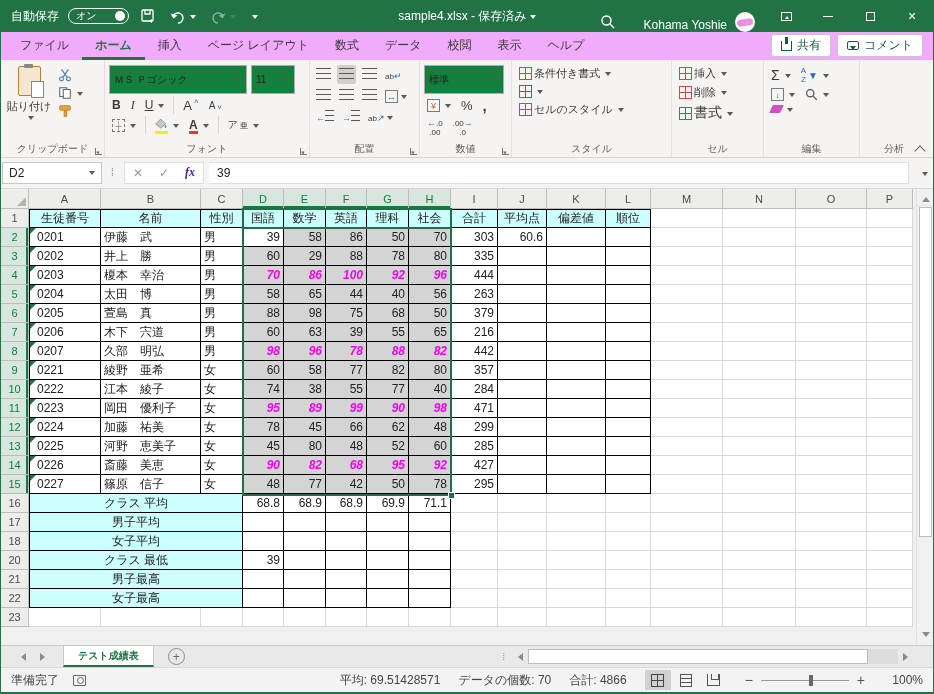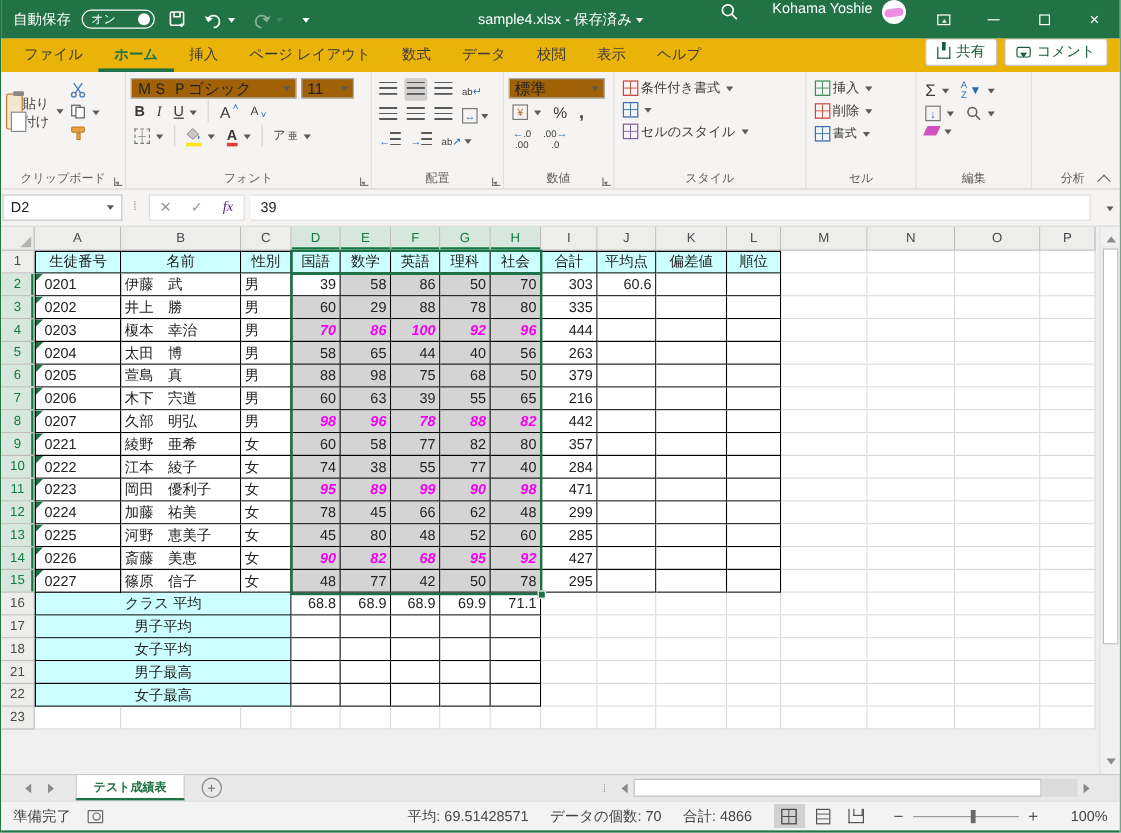--- a/index.html
+++ b/index.html
@@ -8,59 +8,59 @@
   .window{width:934px;height:694px;display:flex;flex-direction:column;background:#fff;
     border-left:1px solid #217346;border-right:1px solid #217346}
   .chev{display:inline-block;width:0;height:0;border:3px solid transparent;border-top:4px solid #5a5a5a;margin-left:3px;position:relative;top:2px}
   .chev.w{border-top-color:#fff}
   .chev.dim{border-top-color:#9fc6b0}
 
   
   .titlebar{height:32px;background:#217346;display:flex;align-items:center;color:#fff;flex:0 0 auto;position:relative}
   .tb-left{display:flex;align-items:center;gap:9px;padding-left:10px;z-index:2}
   .tb-title{position:absolute;left:0;right:0;text-align:center;font-size:12px;color:#fff}
-  .tb-right{margin-left:auto;display:flex;align-items:flex-start;gap:0;z-index:2}
+  .tb-right{margin-left:auto;display:flex;align-items:flex-end;gap:0;z-index:2}
   .toggle{display:inline-flex;align-items:center;gap:19px;border:1px solid #fff;border-radius:9px;height:16px;padding:0 3px 0 7px;font-size:10px;color:#fff}
   .tg-knob{width:10px;height:10px;border-radius:50%;background:#fff}
   .qat-btn{display:inline-flex;align-items:center;background:none;border:none;color:#fff;cursor:pointer;padding:2px}
   .qat-btn svg{display:block}
   .dim{opacity:.45}
   .tb-user{font-size:12px;margin:0 8px 0 14px}
   .avatar{width:20px;height:20px;border-radius:50%;background:#fdfdfd;position:relative;overflow:hidden;margin-right:10px}
   .avatar span{position:absolute;left:2px;top:7px;width:16px;height:7px;background:#ec8fe0;border-radius:4px;transform:rotate(-8deg)}
   .winbtn{width:42px;height:32px;display:flex;align-items:center;justify-content:center;background:none;border:none;color:#fff;font-size:14px;cursor:pointer}
   .ic-min{width:10px;height:1px;background:#fff;display:inline-block}
   .ic-max{width:9px;height:9px;border:1px solid #fff;display:inline-block}
   .ic-ribdisp{width:11px;height:9px;border:1px solid #fff;display:inline-block;position:relative}
   .ic-ribdisp i{position:absolute;left:3px;top:1px;width:0;height:0;border:2.5px solid transparent;border-bottom:3px solid #fff}
 
   
-  .tabrow{height:28px;background:#eab308;display:flex;align-items:flex-start;flex:0 0 auto;padding-left:6px}
+  .tabrow{height:28px;background:#f0abfc;display:flex;align-items:flex-end;flex:0 0 auto;padding-left:6px}
   .rtab{padding:5px 13px 6px;font-size:12px;color:#3b3a39;background:none;border:none;cursor:pointer;white-space:nowrap}
   .rtab.active{font-weight:bold;color:#217346;border-bottom:3px solid #217346;padding-bottom:3px}
   .tabrow-right{margin-left:auto;display:flex;gap:6px;padding:0 10px 3px 0}
   .pill-btn{display:inline-flex;align-items:center;gap:5px;border:1px solid #c8c6c4;background:#fff;border-radius:3px;padding:2px 9px;font-size:12px;color:#185c37;cursor:pointer}
   .ic-share{width:11px;height:10px;border:1px solid #185c37;border-top:none;position:relative;display:inline-block}
   .ic-share i{position:absolute;left:3px;top:-4px;width:3px;height:7px;background:#185c37}
   .ic-comment{width:12px;height:9px;border:1px solid #185c37;border-radius:2px;position:relative;display:inline-block}
   .ic-comment i{position:absolute;left:2px;bottom:-4px;width:0;height:0;border:3px solid transparent;border-top:4px solid #185c37}
 
   
   .ribbon{height:98px;background:#f5f4f2;border-bottom:1px solid #d8d6d4;display:flex;flex:0 0 auto;position:relative}
   .rgroup{position:relative;border-right:1px solid #e2e1df;padding:4px 4px 15px;display:flex;flex-direction:column}
   .rg-label{position:absolute;bottom:1px;left:0;right:0;text-align:center;font-size:10px;color:#605e5c}
   .launcher{position:absolute;right:2px;bottom:2px;width:7px;height:7px;border-left:1px solid #777;border-bottom:1px solid #777}
   .launcher::after{content:"";position:absolute;right:1px;top:1px;width:0;height:0;border:2px solid transparent;border-bottom:3px solid #777;transform:rotate(45deg)}
   .rbtn{display:inline-flex;align-items:center;gap:2px;background:none;border:none;cursor:pointer;padding:1px 3px;font-size:12px;color:#3b3a39}
   .rrow{display:flex;align-items:center;gap:4px;margin:1px 0}
   .vdiv{width:1px;height:18px;background:#d8d6d4;margin:0 2px}
-  .rselect{height:17px;border:1px solid #acacac;background:#a16207;font-size:13px;display:inline-flex;align-items:center;padding:0 4px;white-space:nowrap;cursor:pointer}
+  .rselect{height:29px;border:1px solid #acacac;background:#15803d;font-size:10px;display:inline-flex;align-items:center;padding:0 4px;white-space:nowrap;cursor:pointer}
   .rselect .chev{margin-left:auto}
   
-  .paste-btn{display:flex;flex-direction:row;align-items:center;width:48px;cursor:pointer;padding-top:2px}
+  .paste-btn{display:flex;flex-direction:column;align-items:center;width:48px;cursor:pointer;padding-top:2px}
   .ic-clipboard{width:23px;height:30px;background:#f5e6cf;border:1.5px solid #c07c34;border-radius:2px;position:relative}
   .ic-clipboard .clip-top{position:absolute;left:5px;top:-3px;width:9px;height:4px;background:#8a8886;border-radius:1px}
   .ic-clipboard .clip-page{position:absolute;right:-4px;bottom:-3px;width:13px;height:17px;background:#fff;border:1px solid #8a8886}
   .pb-label{font-size:11px;margin-top:3px;color:#3b3a39}
   .clip-col{display:flex;flex-direction:column;justify-content:flex-start;gap:2px;margin-left:2px;padding-top:3px}
   
   .mt{display:inline-block;width:13px;height:13px;border:1px solid currentColor;background-image:linear-gradient(currentColor 1px,transparent 1px),linear-gradient(90deg,currentColor 1px,transparent 1px);background-size:6px 6px;background-position:-1px -1px}
   .mt.red{color:#c84b41}.mt.blue{color:#3a6fb5}.mt.green{color:#3f8f58}.mt.purple{color:#7a5fa0}
   .bold{font-weight:bold}.ital{font-style:italic;font-family:"Liberation Serif",serif}.undl{text-decoration:underline}
   .bigA{font-size:13px}.smA{font-size:10px}
@@ -85,21 +85,21 @@
   .rib-collapse{position:absolute;right:6px;bottom:3px;width:14px;height:10px;cursor:pointer}
   .rib-collapse::before{content:"";position:absolute;left:3px;top:3px;width:7px;height:7px;border-left:1.5px solid #666;border-top:1.5px solid #666;transform:rotate(45deg)}
 
   
   .fbar{height:31px;background:#f5f4f2;border-bottom:1px solid #d8d6d4;display:flex;align-items:center;padding:3px 1px 4px 1px;gap:5px;flex:0 0 auto}
   .namebox{width:100px;height:22px;background:#fff;border:1px solid #c8c6c4;display:flex;align-items:center;padding:0 6px;font-size:12px}
   .namebox .chev{margin-left:auto}
   .fb-dots{width:12px;text-align:center;color:#8a8886;font-size:10px;letter-spacing:1px}
   .fb-btns{height:22px;background:#fff;border:1px solid #e0dedc;display:flex;align-items:center}
   .fb-btn{width:26px;text-align:center;background:none;border:none;color:#9a9896;font-size:12px;cursor:pointer}
-  .fb-btn.fx{color:#4c1d95;font-style:italic;font-family:"Liberation Serif",serif;font-weight:normal}
+  .fb-btn.fx{color:#4c1d95;font-style:italic;font-family:"Liberation Serif",serif;font-weight:bold}
   .fb-input{flex:1;height:22px;background:#fff;border:1px solid #e0dedc;border-left:none;display:flex;align-items:center;padding:0 8px;font-size:12px}
   .fb-exp{width:18px;text-align:center}
 
   
   .gridwrap{height:456px;position:relative;background:#f0f0f0;flex:0 0 auto;overflow:hidden}
   table.sheet{border-collapse:separate;border-spacing:0;table-layout:fixed;width:912px}
   .sheet th,.sheet td{overflow:hidden;white-space:nowrap;height:19px;font-weight:normal}
   .sheet thead th{height:20px}
   .ch,.rh,.corner{background:#ededec;color:#4a4a4a;font-size:11px;text-align:center;border-right:1px solid #bdbdbd;border-bottom:1px solid #bdbdbd;cursor:pointer}
   .ch.sel,.rh.sel{background:#d7e7dd;color:#107c41}
@@ -434,21 +434,21 @@
       <div class="rrow">
           <button class="rbtn">
             <span class="mt red"></span>
             <span style="font-size:11px">削除</span>
             <span class="chev"></span>
           </button>
         </div>
       <div class="rrow">
           <button class="rbtn">
             <span class="mt blue"></span>
-            <span style="font-size:10px">書式</span>
+            <span style="font-size:14px">書式</span>
             <span class="chev"></span>
           </button>
         </div>
       <div class="rg-label">セル</div>
     </div>
 
     <div class="rgroup" style="width:96px">
       <div class="rrow">
         <button class="rbtn">
             <span class="sigma">Σ</span>
@@ -881,20 +881,37 @@
             <td class="cell"></td>
             <td class="cell"></td>
             <td class="cell"></td>
             <td class="cell"></td>
             <td class="cell"></td>
             <td class="cell"></td>
             <td class="cell"></td>
             <td class="cell"></td>
           </tr>
           <tr>
+            <th class="rh">20</th>
+            <td class="cell bd bd-l cyan ctr" colspan="3">クラス 最低</td>
+            <td class="cell bd num">39</td>
+            <td class="cell bd num"></td>
+            <td class="cell bd num"></td>
+            <td class="cell bd num"></td>
+            <td class="cell bd num"></td>
+            <td class="cell"></td>
+            <td class="cell"></td>
+            <td class="cell"></td>
+            <td class="cell"></td>
+            <td class="cell"></td>
+            <td class="cell"></td>
+            <td class="cell"></td>
+            <td class="cell"></td>
+          </tr>
+          <tr>
             <th class="rh">21</th>
             <td class="cell bd bd-l cyan ctr" colspan="3">男子最高</td>
             <td class="cell bd num"></td>
             <td class="cell bd num"></td>
             <td class="cell bd num"></td>
             <td class="cell bd num"></td>
             <td class="cell bd num"></td>
             <td class="cell"></td>
             <td class="cell"></td>
             <td class="cell"></td>

